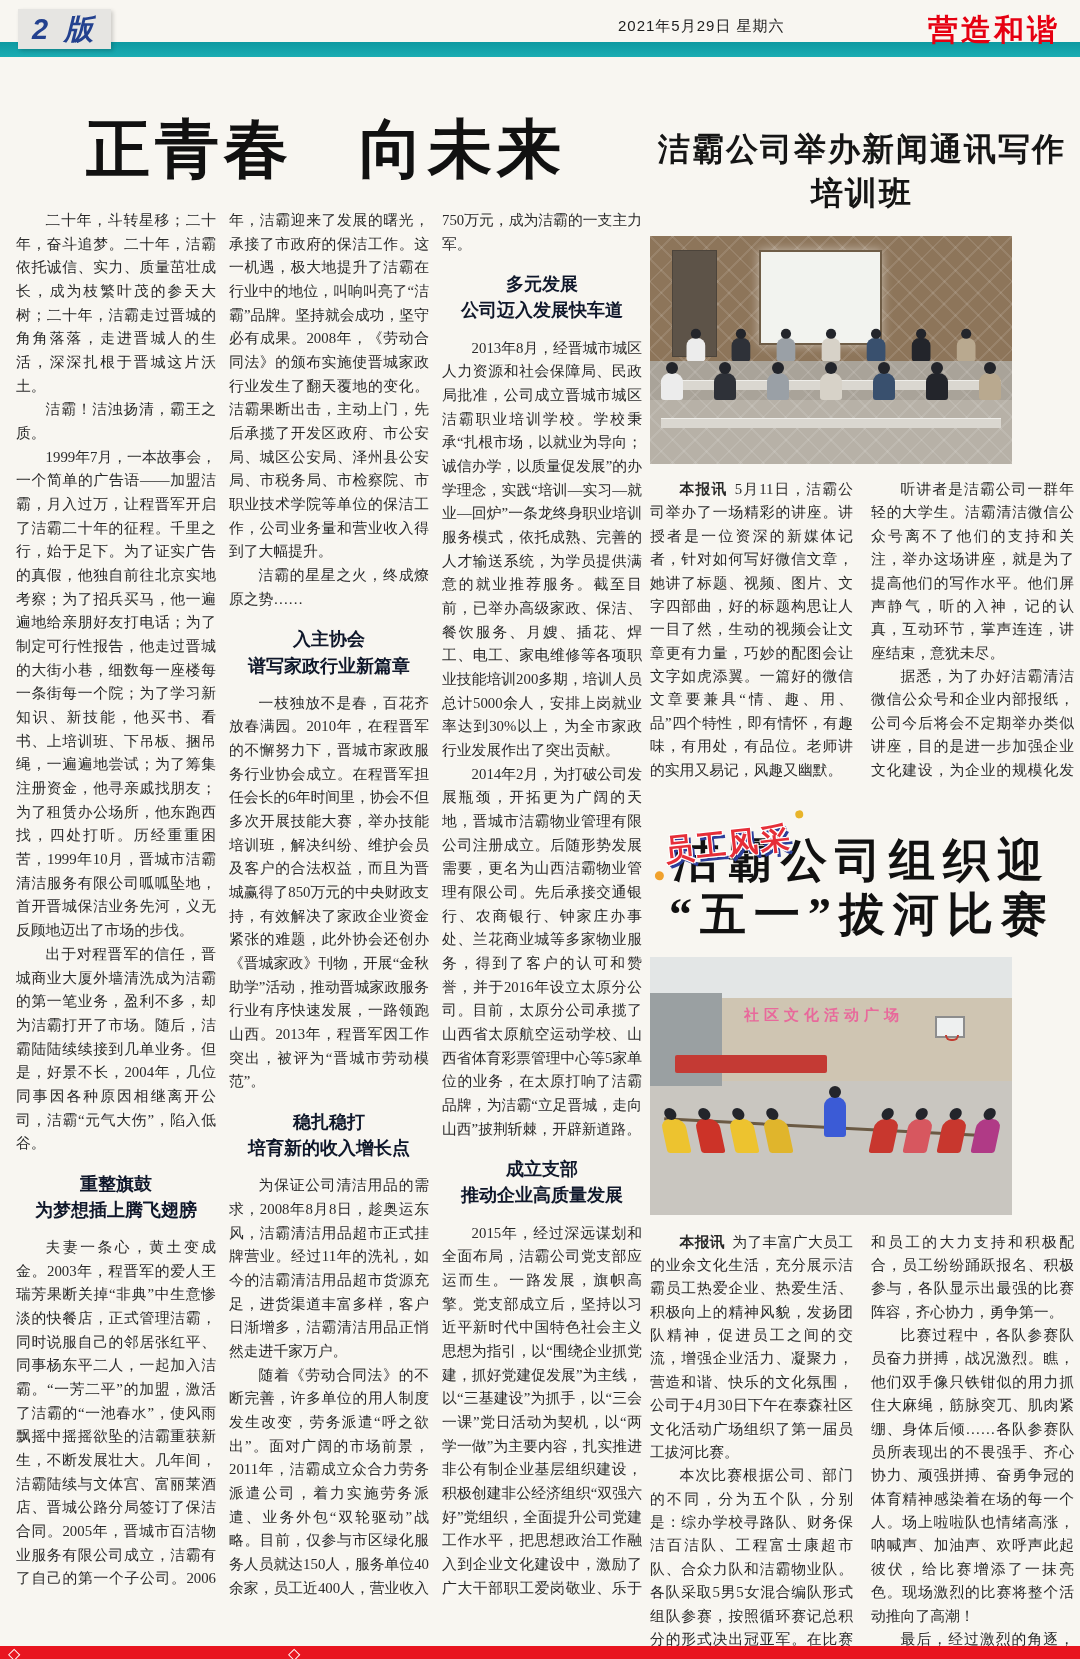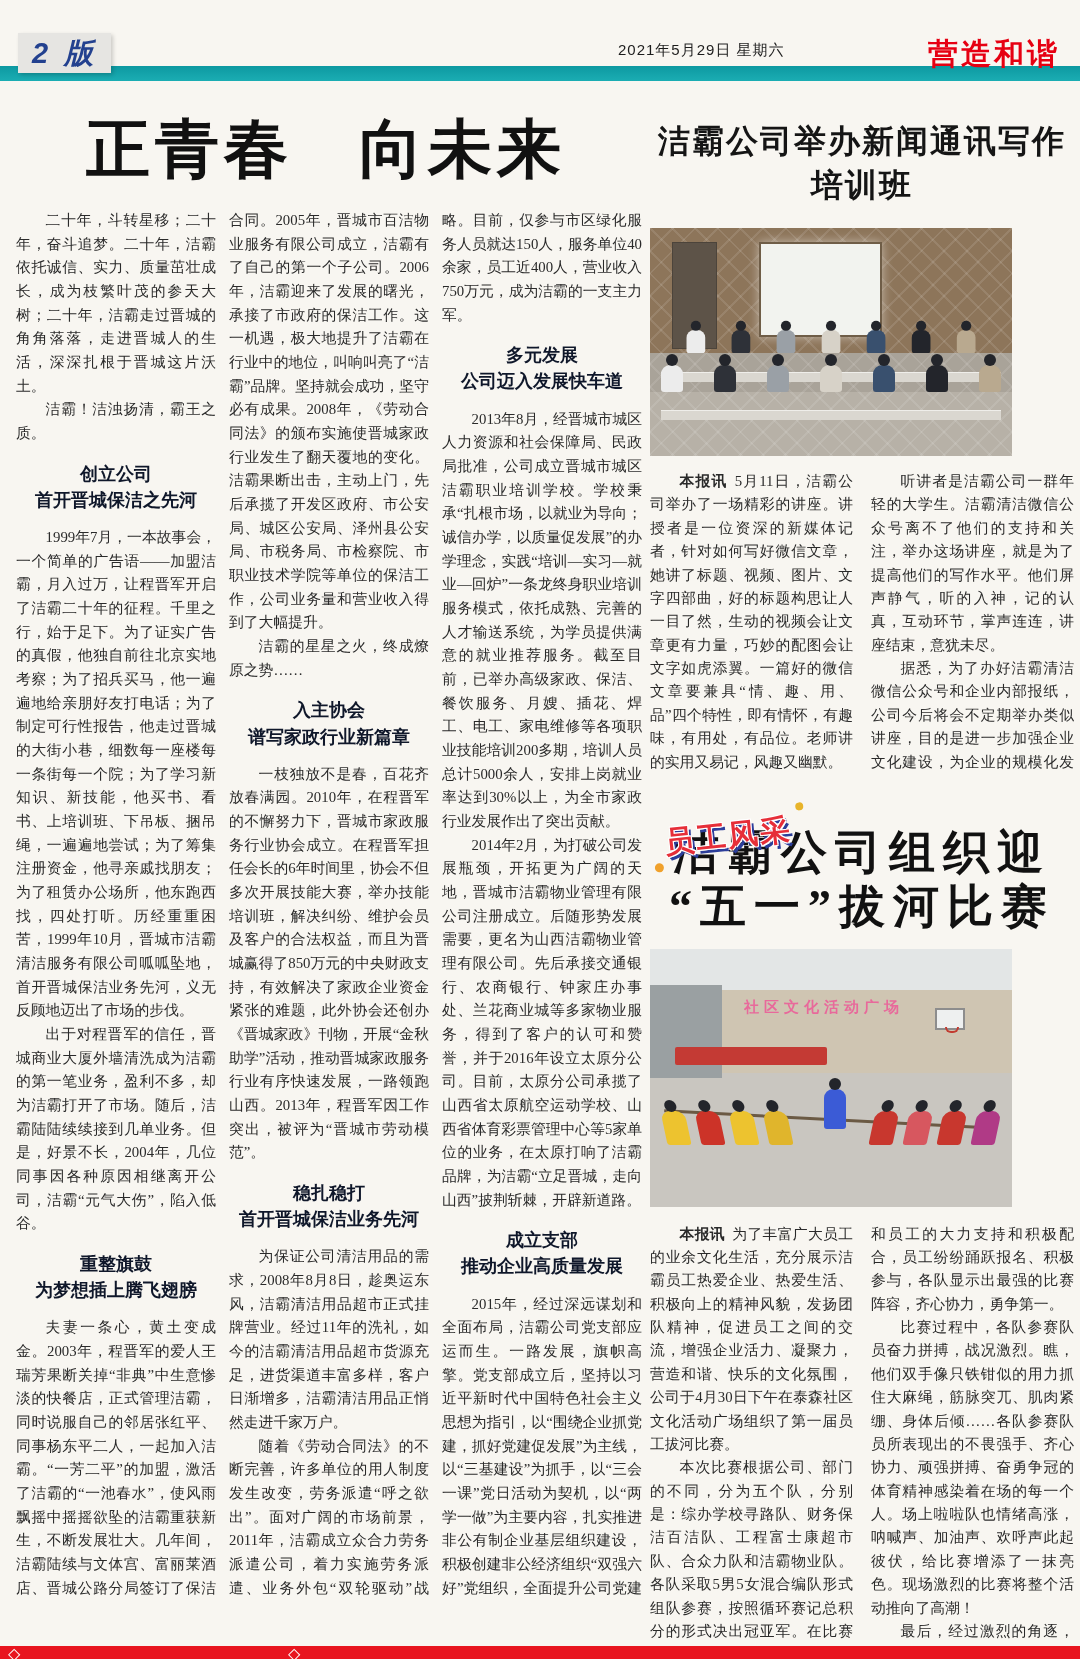--- a/index.html
+++ b/index.html
@@ -1,20 +1,20 @@
 <!DOCTYPE html>
 <html><head>
 <meta charset="utf-8">
 <style>
   html,body{margin:0;padding:0;background:#e9e7e2;}
   .page{position:relative;width:1080px;height:1659px;background:#f8f6f1;overflow:hidden;
         font-family:"Liberation Serif","DejaVu Serif",serif;color:#2a2a2a;}
 
   
-  .hdr{position:relative;height:42px;margin-top:24px;}
+  .hdr{position:relative;height:42px;}
   .page-no{position:absolute;left:18px;top:9px;background:#e6e5e2;box-shadow:2px 2px 4px rgba(0,0,0,.18);
            padding:1px 14px;font-family:"Liberation Sans",sans-serif;font-style:italic;font-weight:700;
            font-size:29px;line-height:38px;color:#23418f;letter-spacing:4px;}
   .date{position:absolute;left:618px;top:17px;font-family:"Liberation Sans",sans-serif;
         font-size:15px;color:#1d1d1d;letter-spacing:1px;}
   .section{position:absolute;right:20px;top:10px;font-family:"Liberation Sans",sans-serif;
            font-weight:900;font-size:30px;color:#e60012;letter-spacing:3px;}
   .teal-bar{height:15px;background:linear-gradient(#0d99a1,#1badb3);}
 
   
@@ -25,21 +25,21 @@
   .big-title .t2{margin-left:66px;}
   .cols{height:1402px;column-count:3;column-gap:13px;column-fill:auto;overflow:hidden;
         font-size:14.8px;line-height:1.6;text-align:justify;margin-left:6px;}
   .cols p{margin:0;text-indent:2em;}
   .sub-h{font-family:"Liberation Sans",sans-serif;font-weight:700;font-size:18px;line-height:1.45;
          text-align:center;margin:15px 0 13px;break-inside:avoid;color:#0f172a;}
 
   
   .right{position:absolute;left:650px;top:96px;width:424px;}
   .n1-title{font-family:"Liberation Sans",sans-serif;font-weight:800;font-size:32px;letter-spacing:2px;
-            text-align:center;margin:24px 0 20px;color:#151515;}
+            text-align:center;margin:32px 0 20px;color:#151515;}
   .photo{position:relative;width:362px;height:228px;overflow:hidden;background:#bbb;}
   .cols2{column-count:2;column-gap:18px;column-fill:auto;overflow:hidden;
          font-size:14.8px;line-height:1.58;text-align:justify;}
   .cols2 p{margin:0;text-indent:2em;}
   .lead{font-family:"Liberation Sans",sans-serif;font-weight:700;font-style:normal;margin-right:.5em;}
   .a1{height:316px;margin-top:14px;}
   .a2{height:452px;margin-top:16px;}
 
   
   .news2{position:relative;margin-top:14px;}
@@ -109,40 +109,36 @@
   </div>
   <div class="teal-bar"></div>
 
   <div class="left">
     <div class="big-title">
       <span>正青春</span><span class="t2">向未来</span>
     </div>
     <div class="cols">
       <p>二十年，斗转星移；二十年，奋斗追梦。二十年，洁霸依托诚信、实力、质量茁壮成长，成为枝繁叶茂的参天大树；二十年，洁霸走过晋城的角角落落，走进晋城人的生活，深深扎根于晋城这片沃土。</p>
       <p>洁霸！洁浊扬清，霸王之质。</p>
-      <div class="sub-h">
-        <div>创立公司</div>
-        <div>首开晋城保洁之先河</div>
-      </div>
       <p>1999年7月，一本故事会，一个简单的广告语——加盟洁霸，月入过万，让程晋军开启了洁霸二十年的征程。千里之行，始于足下。为了证实广告的真假，他独自前往北京实地考察；为了招兵买马，他一遍遍地给亲朋好友打电话；为了制定可行性报告，他走过晋城的大街小巷，细数每一座楼每一条街每一个院；为了学习新知识、新技能，他买书、看书、上培训班、下吊板、捆吊绳，一遍遍地尝试；为了筹集注册资金，他寻亲戚找朋友；为了租赁办公场所，他东跑西找，四处打听。历经重重困苦，1999年10月，晋城市洁霸清洁服务有限公司呱呱坠地，首开晋城保洁业务先河，义无反顾地迈出了市场的步伐。</p>
       <p>出于对程晋军的信任，晋城商业大厦外墙清洗成为洁霸的第一笔业务，盈利不多，却为洁霸打开了市场。随后，洁霸陆陆续续接到几单业务。但是，好景不长，2004年，几位同事因各种原因相继离开公司，洁霸“元气大伤”，陷入低谷。</p>
       <div class="sub-h">
         <div>重整旗鼓</div>
         <div>为梦想插上腾飞翅膀</div>
       </div>
       <p>夫妻一条心，黄土变成金。2003年，程晋军的爱人王瑞芳果断关掉“非典”中生意惨淡的快餐店，正式管理洁霸，同时说服自己的邻居张红平、同事杨东平二人，一起加入洁霸。“一芳二平”的加盟，激活了洁霸的“一池春水”，使风雨飘摇中摇摇欲坠的洁霸重获新生，不断发展壮大。几年间，洁霸陆续与文体宫、富丽莱酒店、晋城公路分局签订了保洁合同。2005年，晋城市百洁物业服务有限公司成立，洁霸有了自己的第一个子公司。2006年，洁霸迎来了发展的曙光，承接了市政府的保洁工作。这一机遇，极大地提升了洁霸在行业中的地位，叫响叫亮了“洁霸”品牌。坚持就会成功，坚守必有成果。2008年，《劳动合同法》的颁布实施使晋城家政行业发生了翻天覆地的变化。洁霸果断出击，主动上门，先后承揽了开发区政府、市公安局、城区公安局、泽州县公安局、市税务局、市检察院、市职业技术学院等单位的保洁工作，公司业务量和营业收入得到了大幅提升。</p>
       <p>洁霸的星星之火，终成燎原之势……</p>
       <div class="sub-h">
         <div>入主协会</div>
         <div>谱写家政行业新篇章</div>
       </div>
       <p>一枝独放不是春，百花齐放春满园。2010年，在程晋军的不懈努力下，晋城市家政服务行业协会成立。在程晋军担任会长的6年时间里，协会不但多次开展技能大赛，举办技能培训班，解决纠纷、维护会员及客户的合法权益，而且为晋城赢得了850万元的中央财政支持，有效解决了家政企业资金紧张的难题，此外协会还创办《晋城家政》刊物，开展“金秋助学”活动，推动晋城家政服务行业有序快速发展，一路领跑山西。2013年，程晋军因工作突出，被评为“晋城市劳动模范”。</p>
       <div class="sub-h">
         <div>稳扎稳打</div>
-        <div>首开晋城保洁业务先河</div>
+        <div>培育新的收入增长点</div>
       </div>
       <p>为保证公司清洁用品的需求，2008年8月8日，趁奥运东风，洁霸清洁用品超市正式挂牌营业。经过11年的洗礼，如今的洁霸清洁用品超市货源充足，进货渠道丰富多样，客户日渐增多，洁霸清洁用品正悄然走进千家万户。</p>
       <p>随着《劳动合同法》的不断完善，许多单位的用人制度发生改变，劳务派遣“呼之欲出”。面对广阔的市场前景，2011年，洁霸成立众合力劳务派遣公司，着力实施劳务派遣、业务外包“双轮驱动”战略。目前，仅参与市区绿化服务人员就达150人，服务单位40余家，员工近400人，营业收入750万元，成为洁霸的一支主力军。</p>
       <div class="sub-h">
         <div>多元发展</div>
         <div>公司迈入发展快车道</div>
       </div>
       <p>2013年8月，经晋城市城区人力资源和社会保障局、民政局批准，公司成立晋城市城区洁霸职业培训学校。学校秉承“扎根市场，以就业为导向；诚信办学，以质量促发展”的办学理念，实践“培训—实习—就业—回炉”一条龙终身职业培训服务模式，依托成熟、完善的人才输送系统，为学员提供满意的就业推荐服务。截至目前，已举办高级家政、保洁、餐饮服务、月嫂、插花、焊工、电工、家电维修等各项职业技能培训200多期，培训人员总计5000余人，安排上岗就业率达到30%以上，为全市家政行业发展作出了突出贡献。</p>
       <p>2014年2月，为打破公司发展瓶颈，开拓更为广阔的天地，晋城市洁霸物业管理有限公司注册成立。后随形势发展需要，更名为山西洁霸物业管理有限公司。先后承接交通银行、农商银行、钟家庄办事处、兰花商业城等多家物业服务，得到了客户的认可和赞誉，并于2016年设立太原分公司。目前，太原分公司承揽了山西省太原航空运动学校、山西省体育彩票管理中心等5家单位的业务，在太原打响了洁霸品牌，为洁霸“立足晋城，走向山西”披荆斩棘，开辟新道路。</p>
       <div class="sub-h">

